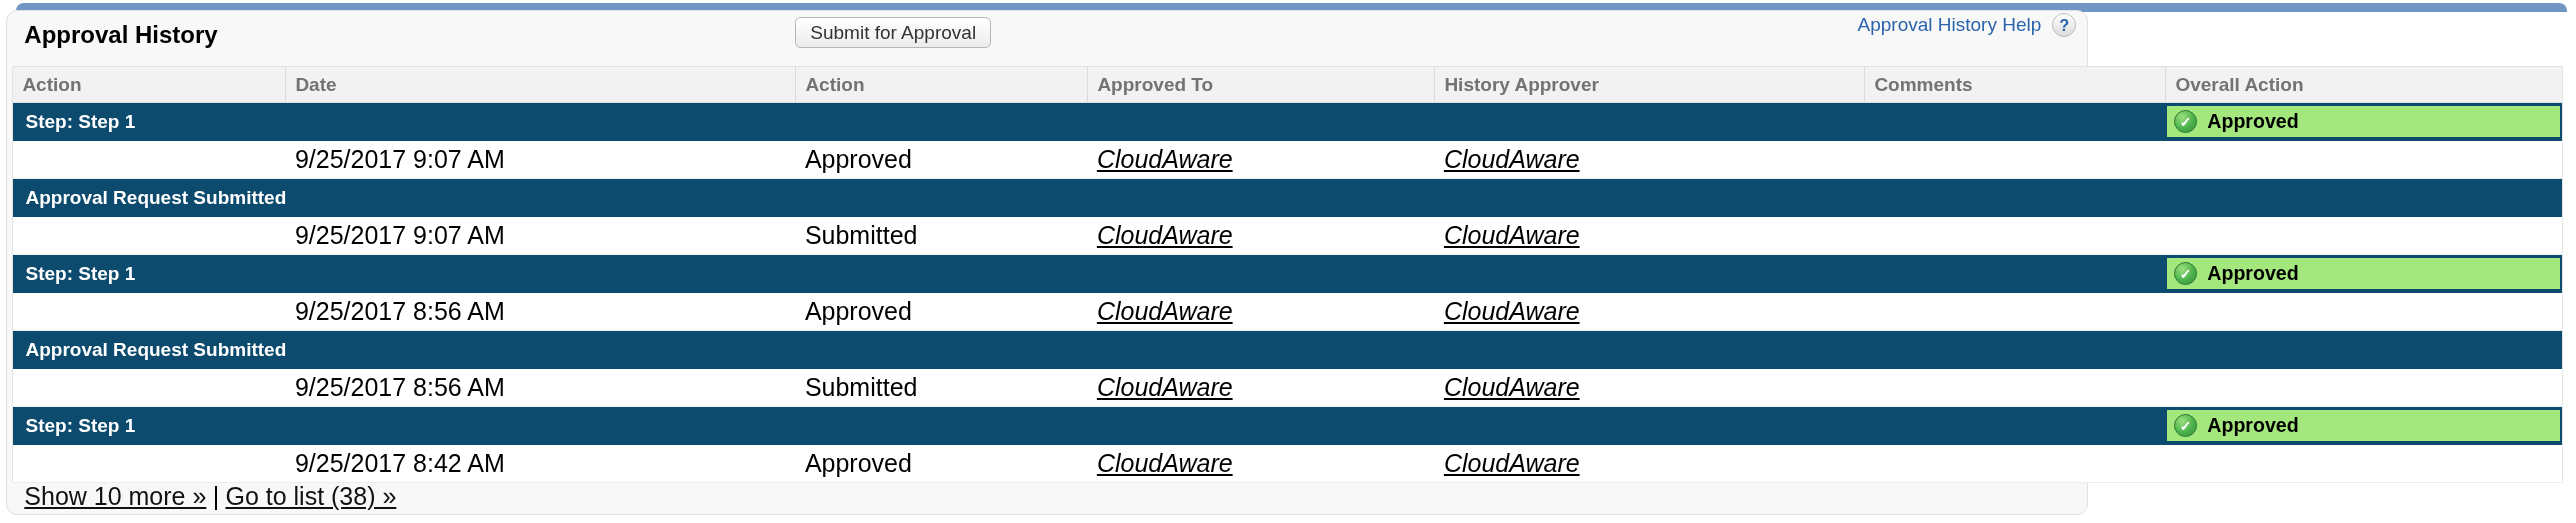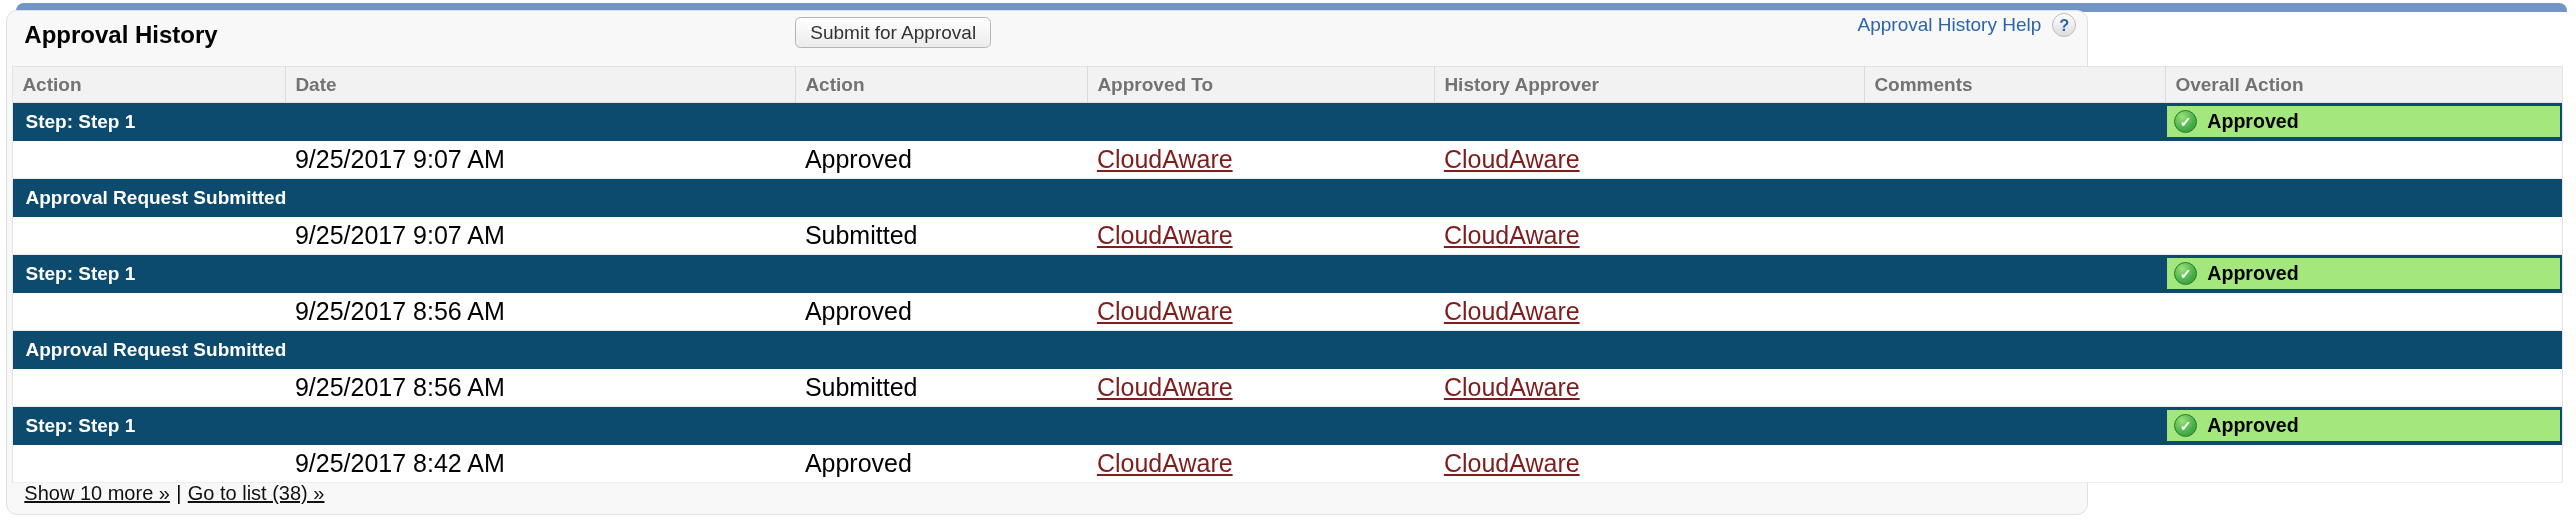--- a/index.html
+++ b/index.html
@@ -36,23 +36,23 @@
   tr.band td.overall { padding:0; }
   .badge { height:31px; margin:3.1px 1.6px; background:#a3e77d; display:flex; align-items:center;
            gap:10.2px; padding-left:7px; color:#000; font-size:19.6px; font-weight:bold; }
   .chk { width:23px; height:23px; border-radius:50%; flex:0 0 23px;
          background:radial-gradient(circle at 35% 28%, #9ae07c 0%, #4db24c 55%, #2f8f3a 100%);
          border:1.6px solid #2e7d32; color:#fff; font-size:14px; font-weight:bold;
          display:flex; align-items:center; justify-content:center; }
 
   tr.data td { height:38px; background:#ffffff; font-size:25px; color:#000;
                padding-left:9.4px; border-bottom:1.6px solid #ededed; overflow:hidden; white-space:nowrap; }
-  tr.data a { color:#7f1d1d; text-decoration:underline; cursor:pointer; }
+  tr.data a { color:#000000; text-decoration:underline; cursor:pointer;font-style:italic; }
 
-  .footer { position:absolute; left:17px; top:471px; font-size:20px; color:#000; }
+  .footer { position:absolute; left:17px; top:471px; font-size:25px; color:#000; }
   .footer a { color:#111; text-decoration:underline; cursor:pointer; }
   .footer .sep { margin:0 6.3px; text-decoration:none; }
 </style>
 </head>
 <body>
 
 <div class="top-bar"></div>
 
 <div class="panel">
 

